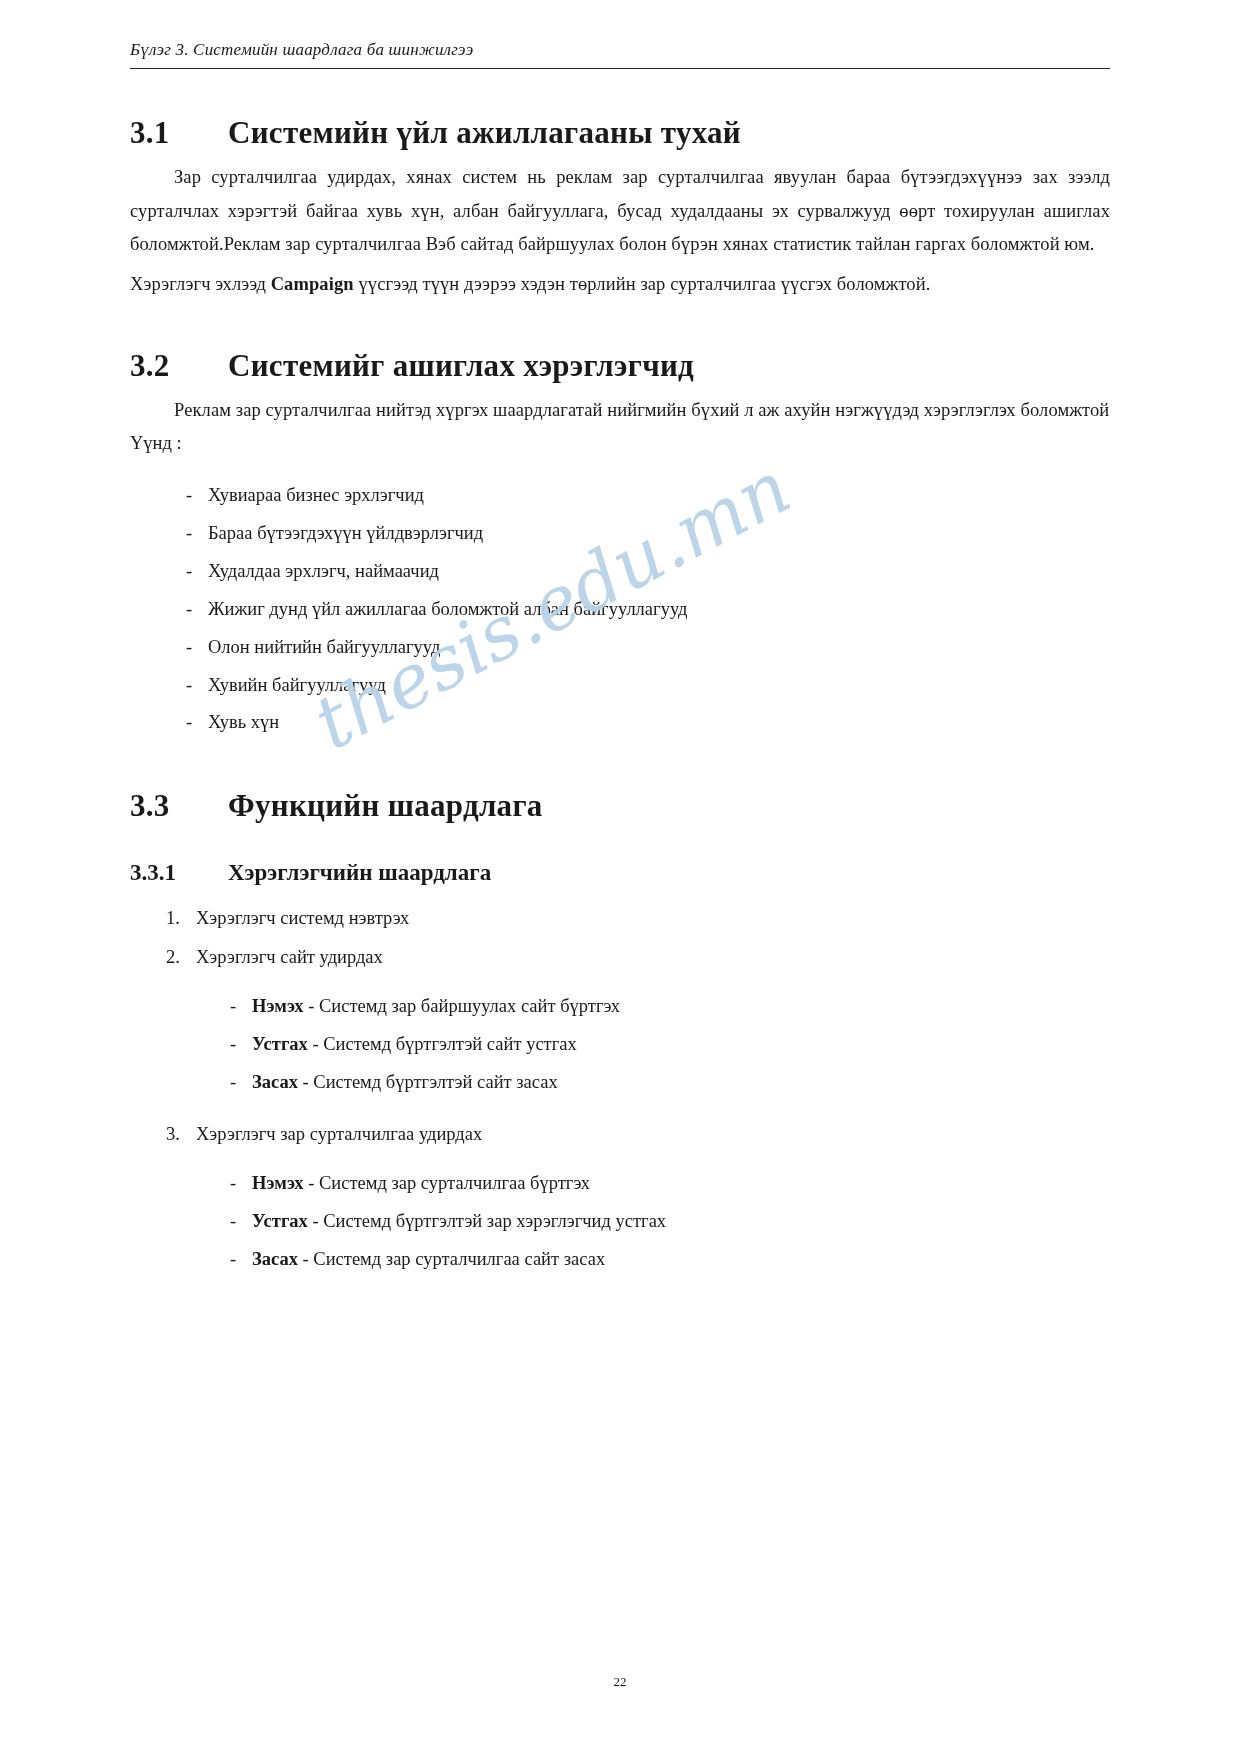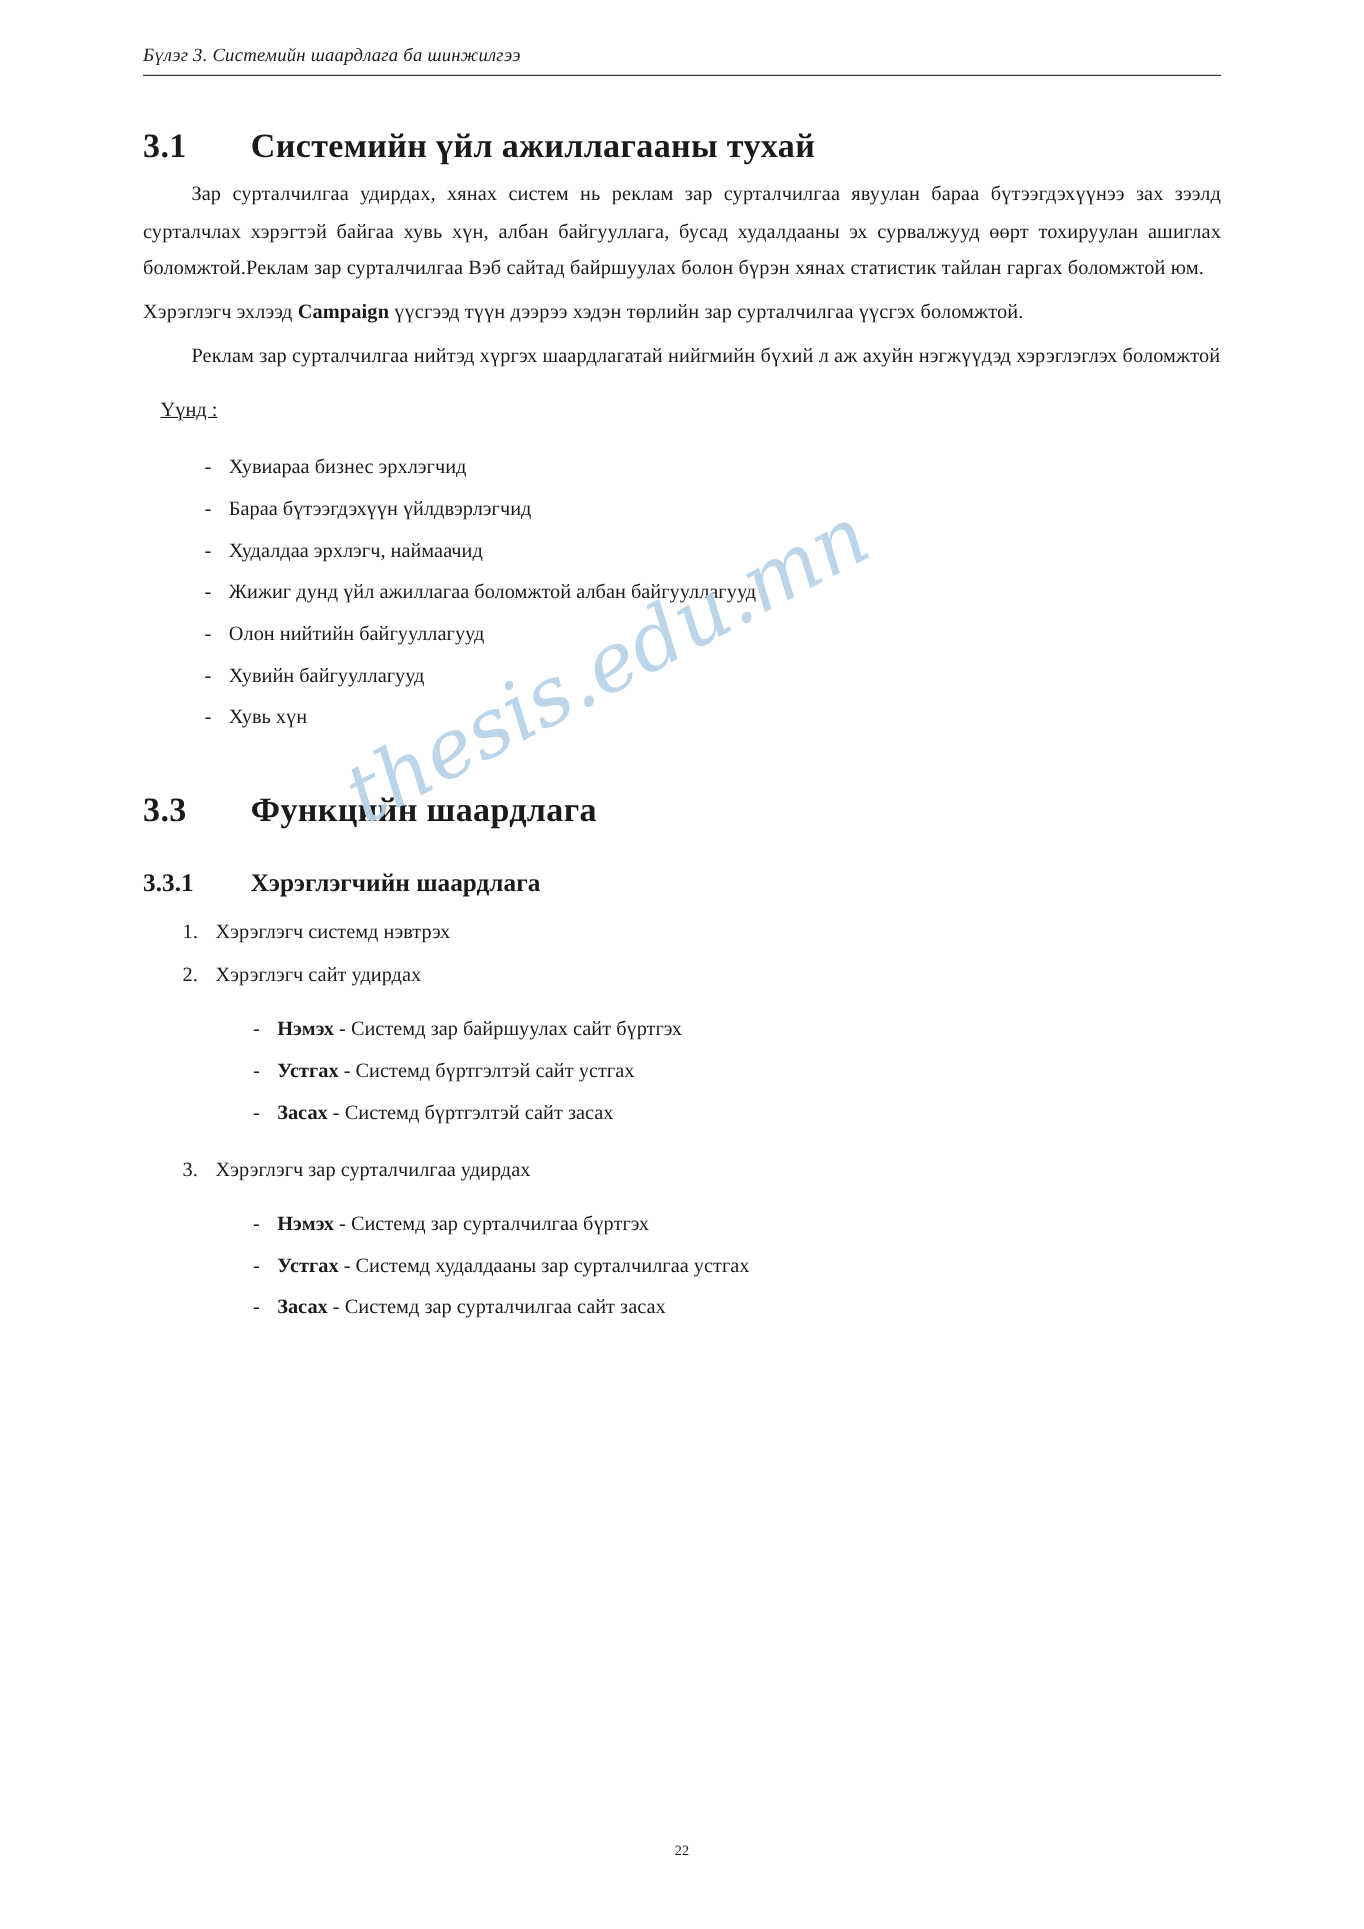--- a/index.html
+++ b/index.html
@@ -62,22 +62,21 @@
     font-size: 18.5px;
     line-height: 1.82;
     text-align: justify;
     margin: 6px 0 0 0;
     letter-spacing: 0.1px;
   }
   p.body.indent { text-indent: 44px; }
   .nowrapline {
     font-size: 18.5px;
     line-height: 1.82;
-    margin: 16px;
-    text-decoration: underline;
+    margin: 0;
   }
 
   
   ul.dash {
     list-style: none;
     margin: 16px 0 0 0;
     padding: 0 0 0 56px;
   }
   ul.dash > li {
     font-size: 18.5px;
@@ -168,20 +167,24 @@
 
   <div class="h1">
     <span class="num">3.1</span>
     <span>Системийн үйл ажиллагааны тухай</span>
   </div>
 
   <p class="body indent">Зар сурталчилгаа удирдах, хянах систем нь реклам зар сурталчилгаа явуулан бараа бүтээгдэхүүнээ зах зээлд сурталчлах хэрэгтэй байгаа хувь хүн, албан байгууллага, бусад худалдааны эх сурвалжууд өөрт тохируулан ашиглах боломжтой.Реклам зар сурталчилгаа Вэб сайтад байршуулах болон бүрэн хянах статистик тайлан гаргах боломжтой юм.</p>
 
   <p class="body"><span>Хэрэглэгч эхлээд </span><span class="b">Campaign</span><span> үүсгээд түүн дээрээ хэдэн төрлийн зар сурталчилгаа үүсгэх боломжтой.</span></p>
 
+  <div class="h1">
+    <span class="num">3.2</span>
+    <span>Системийг ашиглах хэрэглэгчид</span>
+  </div>
 
   <p class="body indent">Реклам зар сурталчилгаа нийтэд хүргэх шаардлагатай нийгмийн бүхий л аж ахуйн нэгжүүдэд хэрэглэглэх боломжтой</p>
   <p class="nowrapline">Үүнд :</p>
 
   <ul class="dash">
     <li>Хувиараа бизнес эрхлэгчид</li>
     <li>Бараа бүтээгдэхүүн үйлдвэрлэгчид</li>
     <li>Худалдаа эрхлэгч, наймаачид</li>
     <li>Жижиг дунд үйл ажиллагаа боломжтой албан байгууллагууд</li>
     <li>Олон нийтийн байгууллагууд</li>
@@ -208,21 +211,21 @@
       <ul class="subdash">
         <li><span class="b">Нэмэх</span><span> - Системд зар байршуулах сайт бүртгэх</span></li>
         <li><span class="b">Устгах</span><span> - Системд бүртгэлтэй сайт устгах</span></li>
         <li><span class="b">Засах</span><span> - Системд бүртгэлтэй сайт засах</span></li>
       </ul>
     </li>
     <li>
       <span>Хэрэглэгч зар сурталчилгаа удирдах</span>
       <ul class="subdash">
         <li><span class="b">Нэмэх</span><span> - Системд зар сурталчилгаа бүртгэх</span></li>
-        <li><span class="b">Устгах</span><span> - Системд худалдааны зар сурталчилгаа устгах</span></li>
+        <li><span class="b">Устгах</span><span> - Системд бүртгэлтэй зар хэрэглэгчид устгах</span></li>
         <li><span class="b">Засах</span><span> - Системд зар сурталчилгаа сайт засах</span></li>
       </ul>
     </li>
   </ol>
 
   <div class="page-number">22</div>
 </div>
 
 <div class="watermark">thesis.edu.mn</div>
 

